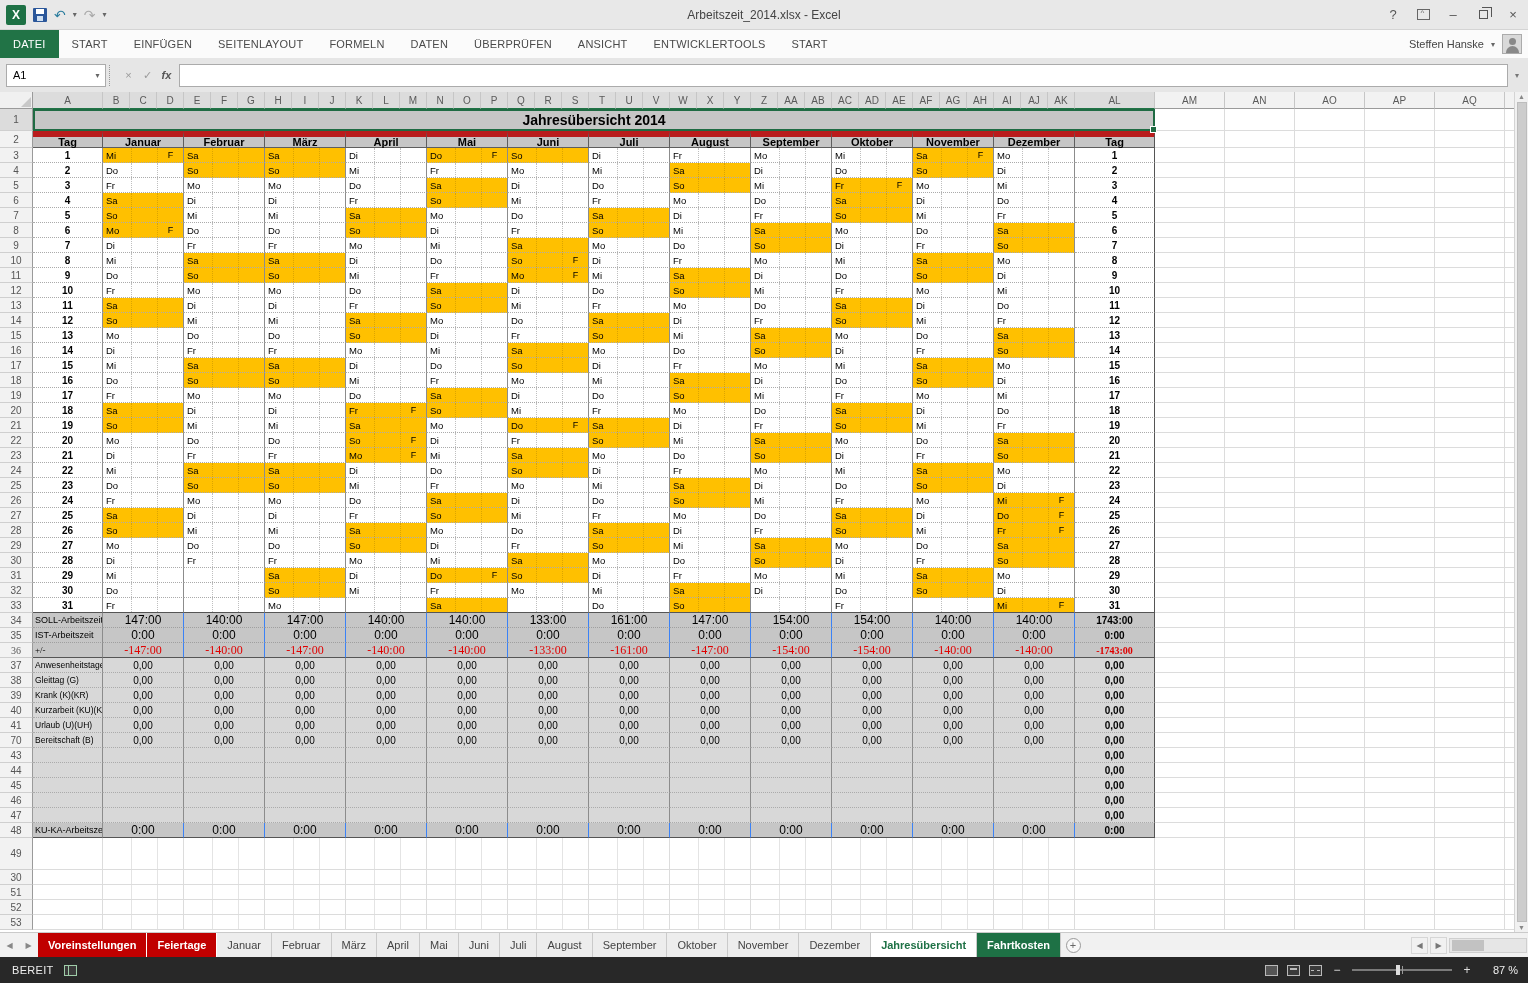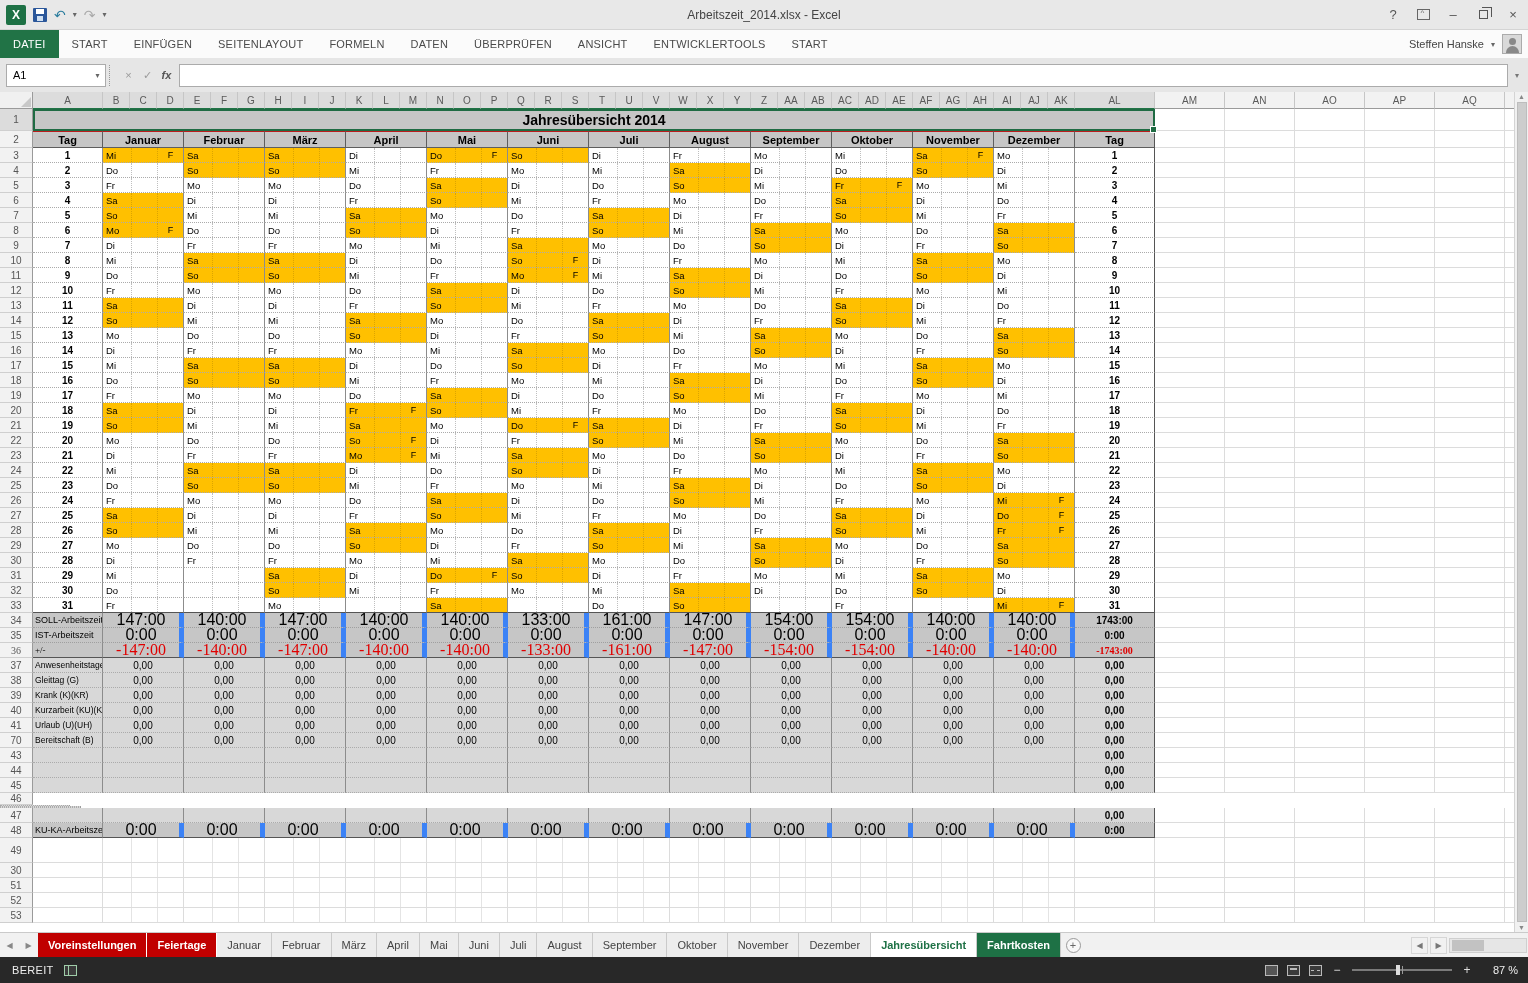--- a/index.html
+++ b/index.html
@@ -69,35 +69,35 @@
 .rh.insel{background:#DCDCDC}
 .cA{width:70px;flex:none}
 .cAL{width:80px;flex:none}
 .cx{width:70px;flex:none;border-right:1px solid #DCDCDC;border-bottom:1px solid #DCDCDC;background:#fff}
 .cfill{flex:1;border-bottom:1px solid #DCDCDC;background:#fff}
 
 .titlecell{width:1122px;flex:none;background:#C6C6C6;display:flex;align-items:center;justify-content:center;border:2px solid #1F6B43;position:relative;z-index:3}
 .titletext{font-weight:bold;font-size:14px}
 .fillhandle{position:absolute;right:-4px;bottom:-4px;width:7px;height:7px;background:#1F6B43;border:1px solid #fff}
 
-.hdr2{background:#C6C6C6;border-right:1px solid #5e5e5e;border-bottom:1px solid #5e5e5e;border-top:1px solid #b91c1c;display:flex;align-items:center;justify-content:center;font-weight:bold;font-size:11px}
+.hdr2{background:#C6C6C6;border-right:1px solid #5e5e5e;border-bottom:1px solid #5e5e5e;border-top:6px solid #b91c1c;display:flex;align-items:center;justify-content:center;font-weight:bold;font-size:11px}
 .mch{width:81px;flex:none}
 .mc1{width:81px;flex:none;display:flex;align-items:center;justify-content:center}
 
 .dayA{background:#fff;border-right:1px solid #8c8c8c;border-bottom:1px dotted #ABABAB;display:flex;align-items:center;justify-content:center;font-weight:bold;font-size:10px}
 .mc{width:81px;flex:none;display:flex;background:#fff;border-right:1px solid #8c8c8c;border-bottom:1px dotted #ABABAB}
 .mc.wk{background:var(--orange,#FFC000)}
 .sub1,.sub2,.sub3{flex:1;height:100%;display:flex;align-items:center;font-size:9.5px;overflow:hidden}
 .sub1{padding-left:3px;border-right:1px dotted #BFBFBF}
 .sub2{border-right:1px dotted #BFBFBF}
 .sub3{justify-content:center;font-size:9px}
 .mc.wk .sub1,.mc.wk .sub2{border-right-color:#DCA400}
 
 .sumlab{background:#C6C6C6;border-right:1px solid #8c8c8c;border-bottom:1px dotted #9f9f9f;font-size:9px;display:flex;align-items:center;padding-left:2px;white-space:nowrap;overflow:hidden}
-.sumval{background:#C6C6C6;border-right:5px solid #3b82f6;border-bottom:1px dotted #9f9f9f;font-size:16px}
+.sumval{background:#C6C6C6;border-right:1px solid #3b82f6;border-bottom:1px dotted #9f9f9f;font-size:12px}
 .sumtot{background:#C6C6C6;border-bottom:1px dotted #9f9f9f;display:flex;align-items:center;justify-content:center;font-size:10px;font-weight:bold}
 .statlab{background:#D8D8D8;border-right:1px solid #8c8c8c;border-bottom:1px dotted #ABABAB;font-size:8.5px;display:flex;align-items:center;padding-left:2px;white-space:nowrap;overflow:hidden}
 .statval{background:#D8D8D8;border-right:1px solid #8c8c8c;border-bottom:1px dotted #ABABAB;font-size:10px}
 .stattot{background:#D8D8D8;border-bottom:1px dotted #ABABAB;display:flex;align-items:center;justify-content:center;font-size:10px;font-weight:bold}
 .neg{color:#E00000}
 .edge{border-right:1px solid #555}
 .bsolid{border-bottom:1px solid #555}
 .b48{border-bottom:1px solid #555}
 
 .plain{background:#fff;border-right:1px solid #DCDCDC;border-bottom:1px solid #DCDCDC}
@@ -2751,21 +2751,21 @@
             <div class="mc1 statval"></div>
             <div class="mc1 statval"></div>
             <div class="cAL stattot edge">0,00</div>
             <div class="cx"></div>
             <div class="cx"></div>
             <div class="cx"></div>
             <div class="cx"></div>
             <div class="cx"></div>
             <div class="cfill"></div>
           </div>
-          <div class="grow" style="height: 15px; flex-direction: column;">
+          <div class="grow" style="height: 15px;">
             <div class="rh">46</div>
             <div class="cA statlab"></div>
             <div class="mc1 statval"></div>
             <div class="mc1 statval"></div>
             <div class="mc1 statval"></div>
             <div class="mc1 statval"></div>
             <div class="mc1 statval"></div>
             <div class="mc1 statval"></div>
             <div class="mc1 statval"></div>
             <div class="mc1 statval"></div>
@@ -2820,21 +2820,21 @@
             <div class="mc1 sumval b48">0:00</div>
             <div class="mc1 sumval b48">0:00</div>
             <div class="cAL sumtot edge b48">0:00</div>
             <div class="cx"></div>
             <div class="cx"></div>
             <div class="cx"></div>
             <div class="cx"></div>
             <div class="cx"></div>
             <div class="cfill"></div>
           </div>
-          <div class="grow" style="height: 25px;">
+          <div class="grow" style="height: 32px;">
             <div class="rh">49</div>
             <div class="cA plain"></div>
             <div class="mc plainmc">
               <div class="sub1 plainsub"></div>
               <div class="sub2 plainsub"></div>
               <div class="sub3"></div>
             </div>
             <div class="mc plainmc">
               <div class="sub1 plainsub"></div>
               <div class="sub2 plainsub"></div>

